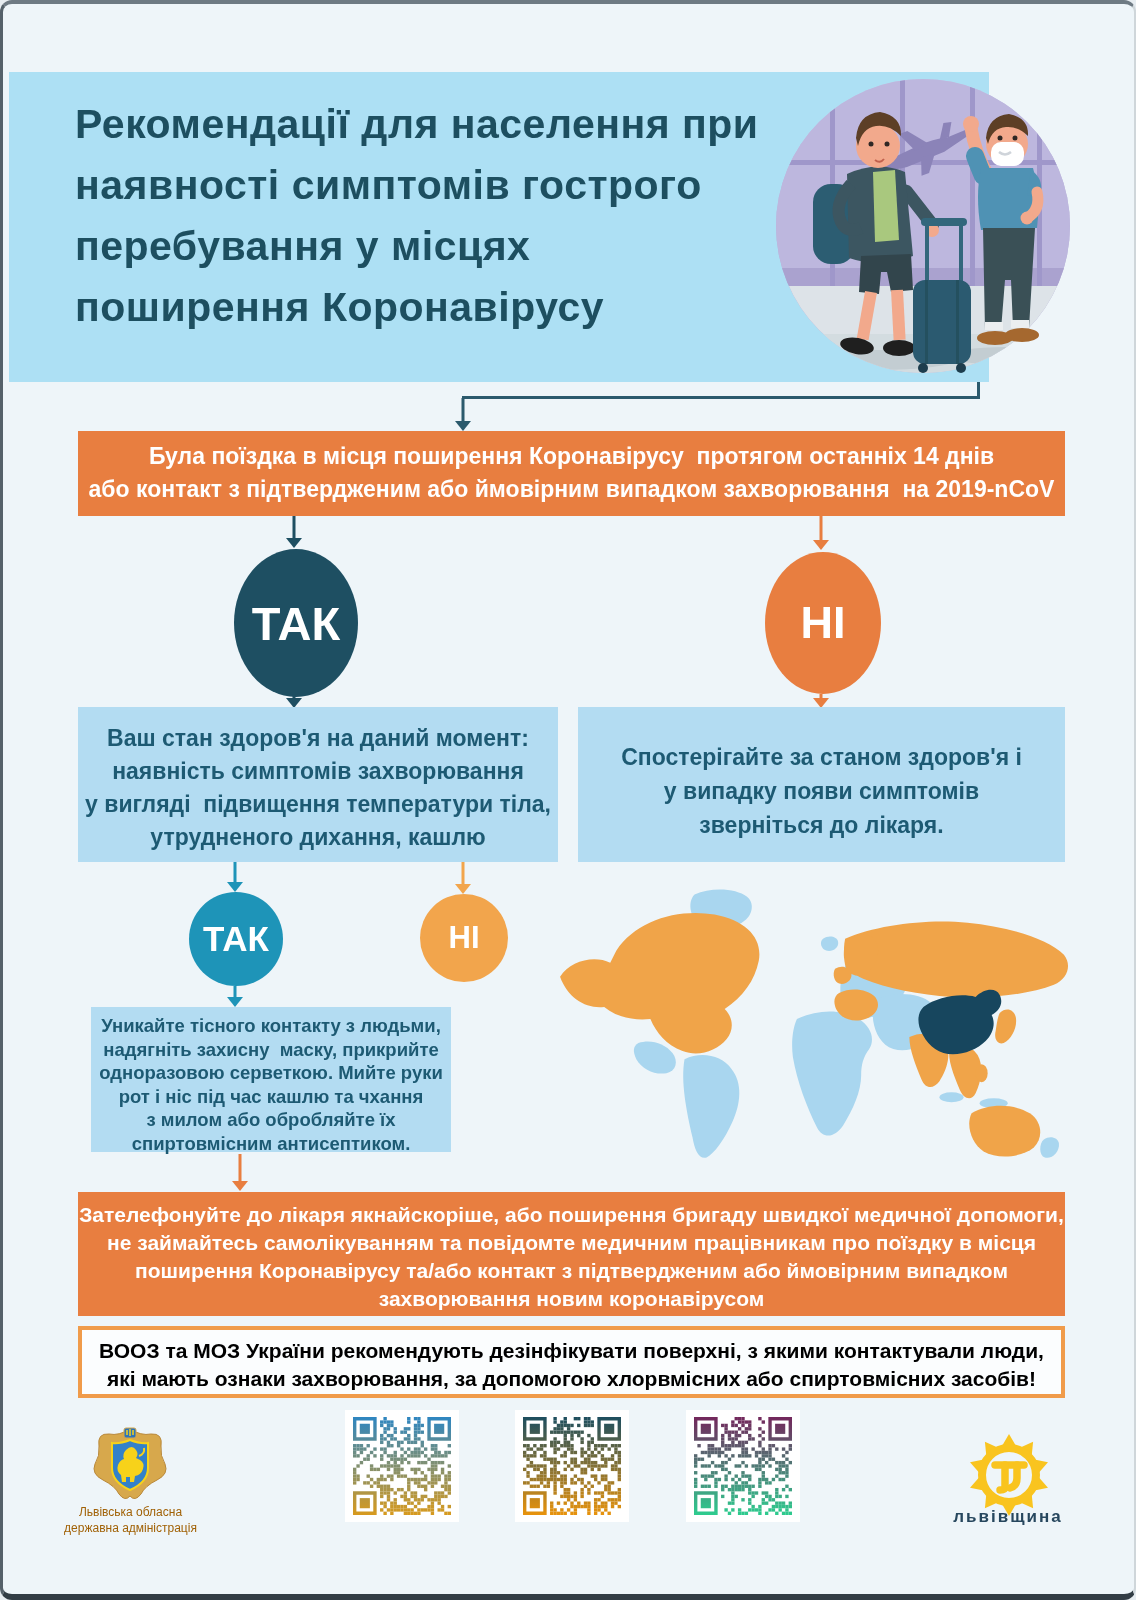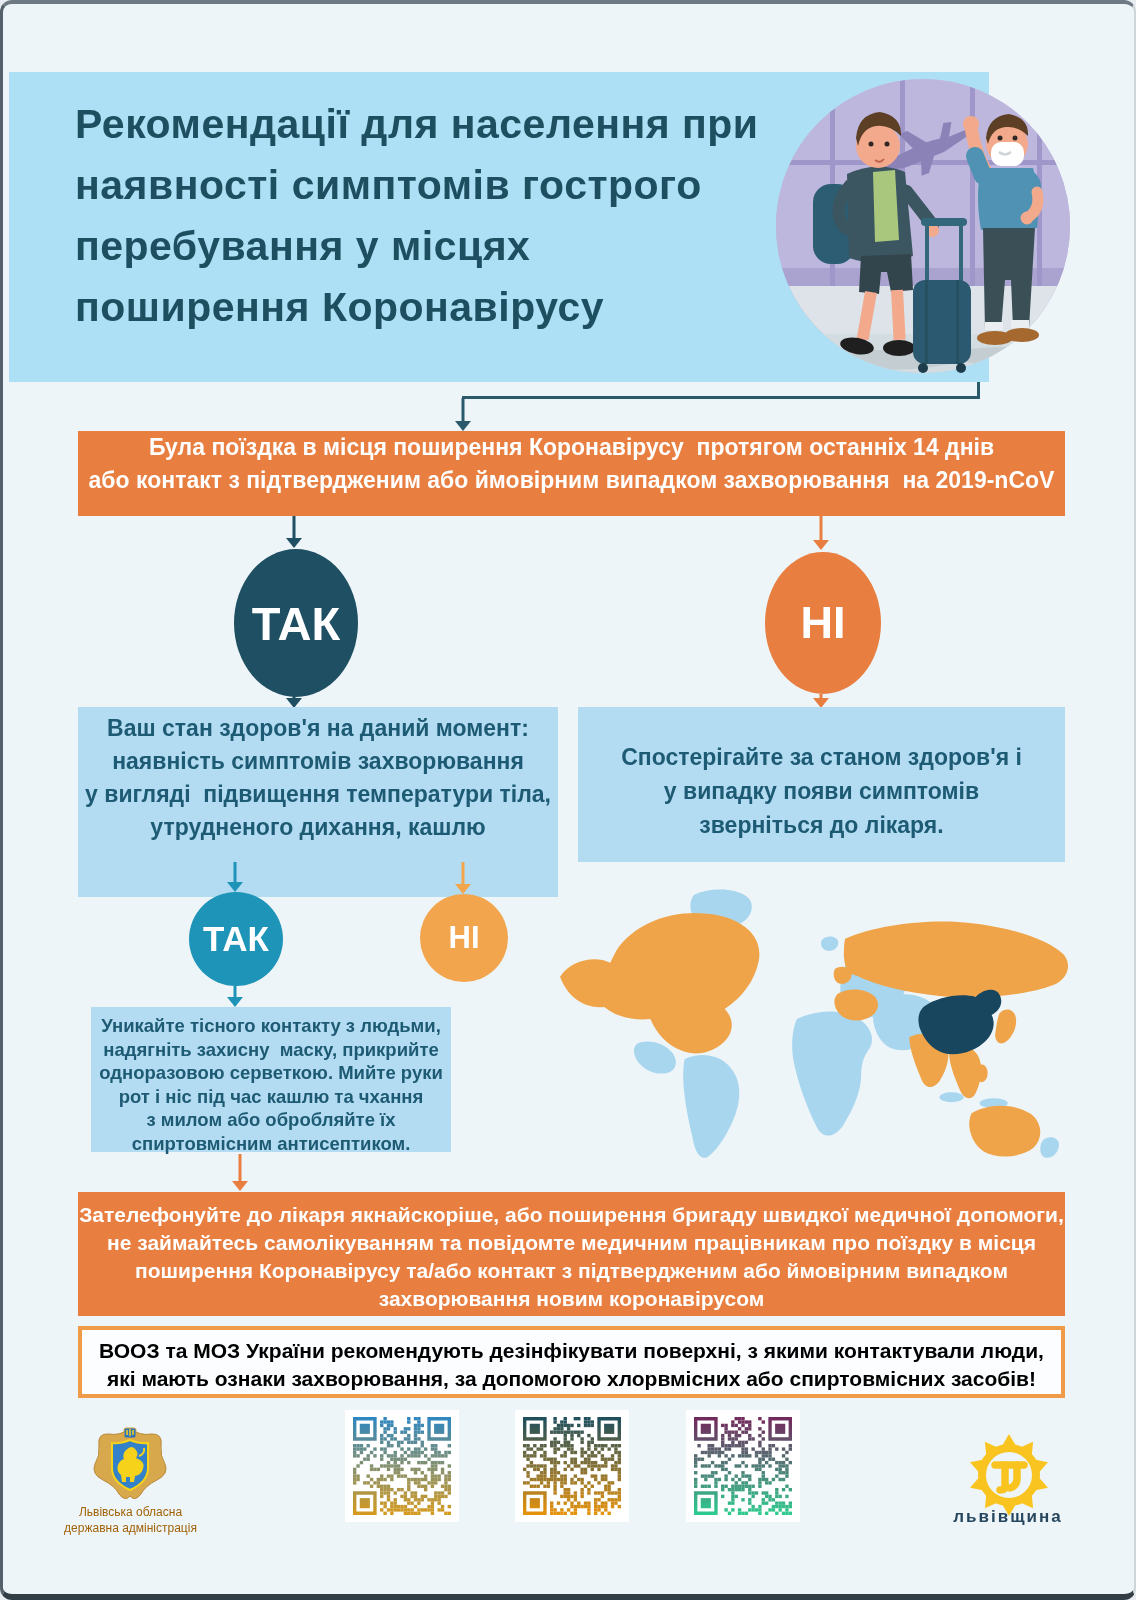--- a/index.html
+++ b/index.html
@@ -21,27 +21,27 @@
   .hline{background:#2b5a6d;height:3px;}
   .vline{background:#2b5a6d;width:3px;}
   .arr{width:16px;}
   .arr .stem{position:absolute;left:50%;transform:translateX(-50%);width:3px;top:0;bottom:8px;background:currentColor;}
   .arr::after{content:"";position:absolute;bottom:0;left:50%;transform:translateX(-50%);
     width:0;height:0;border:8px solid transparent;border-bottom:0;border-top:10px solid currentColor;}
   
   .obox{background:#e87e40;color:#fff;text-align:center;font-weight:bold;}
   .bbox{background:#b3dcf2;color:#1d5a73;text-align:center;font-weight:bold;}
   .wbox{background:#fbfdfe;border:4px solid #f09b4a;color:#000000;text-align:center;font-weight:bold;box-sizing:border-box;}
-  .banner{left:75px;top:427px;width:987px;height:85px;font-size:23px;line-height:33px;box-sizing:border-box;}
+  .banner{left:75px;top:427px;width:987px;height:85px;font-size:23px;line-height:33px;padding-top:9px;box-sizing:border-box;}
   .circle{border-radius:50%;color:#fff;font-weight:bold;display:flex;align-items:center;justify-content:center;}
   .c-yes1{left:231px;top:545px;width:124px;height:148px;background:#1e4f62;font-size:47px;}
   .c-no1{left:762px;top:548px;width:116px;height:142px;background:#e87e40;font-size:45px;}
   .c-yes2{left:186px;top:888px;width:94px;height:94px;background:#1e94b8;font-size:35px;}
   .c-no2{left:417px;top:890px;width:88px;height:88px;background:#f2a54c;font-size:31px;}
-  .box-health{left:75px;top:703px;width:480px;height:190px;font-size:23px;line-height:33px;padding-top:5px;box-sizing:border-box;}
+  .box-health{left:75px;top:703px;width:480px;height:155px;font-size:23px;line-height:33px;padding-top:15px;box-sizing:border-box;}
   .box-observe{left:575px;top:703px;width:487px;height:155px;font-size:23px;line-height:34px;padding-top:33px;box-sizing:border-box;}
   .box-avoid{left:75px;top:1003px;width:360px;height:145px;font-size:18.5px;line-height:23.5px;padding-top:7px;box-sizing:border-box;margin-left:13px;}
   .box-call{left:75px;top:1188px;width:987px;height:124px;font-size:21px;line-height:28px;padding-top:9px;box-sizing:border-box;}
   .box-disinfect{left:75px;top:1322px;width:987px;height:72px;font-size:21px;line-height:28px;padding-top:7px;}
   
   .m-def{fill:#a9d6ef;} .m-aff{fill:#f0a449;} .m-out{fill:#17465e;}
   
   .coat-caption{left:45px;top:1500px;width:165px;text-align:center;color:#a16207;font-size:12px;line-height:16px;}
   .qr{top:1406px;width:114px;height:112px;background:#fff;display:flex;align-items:center;justify-content:center;}
   .region-text{left:920px;top:1503px;width:170px;text-align:center;color:#27475e;

